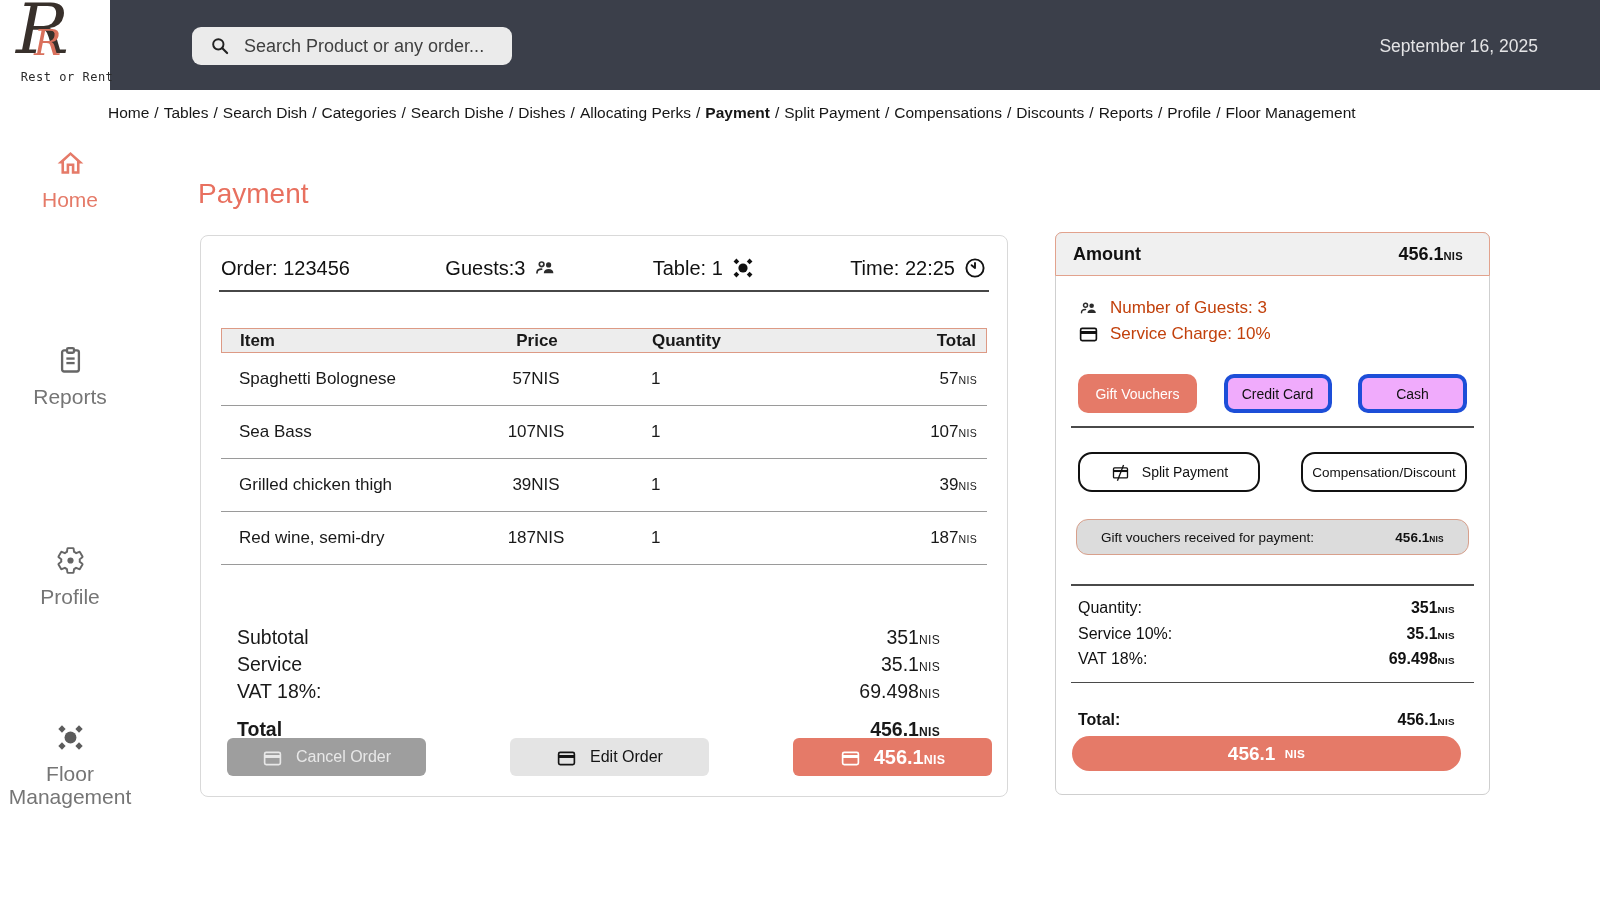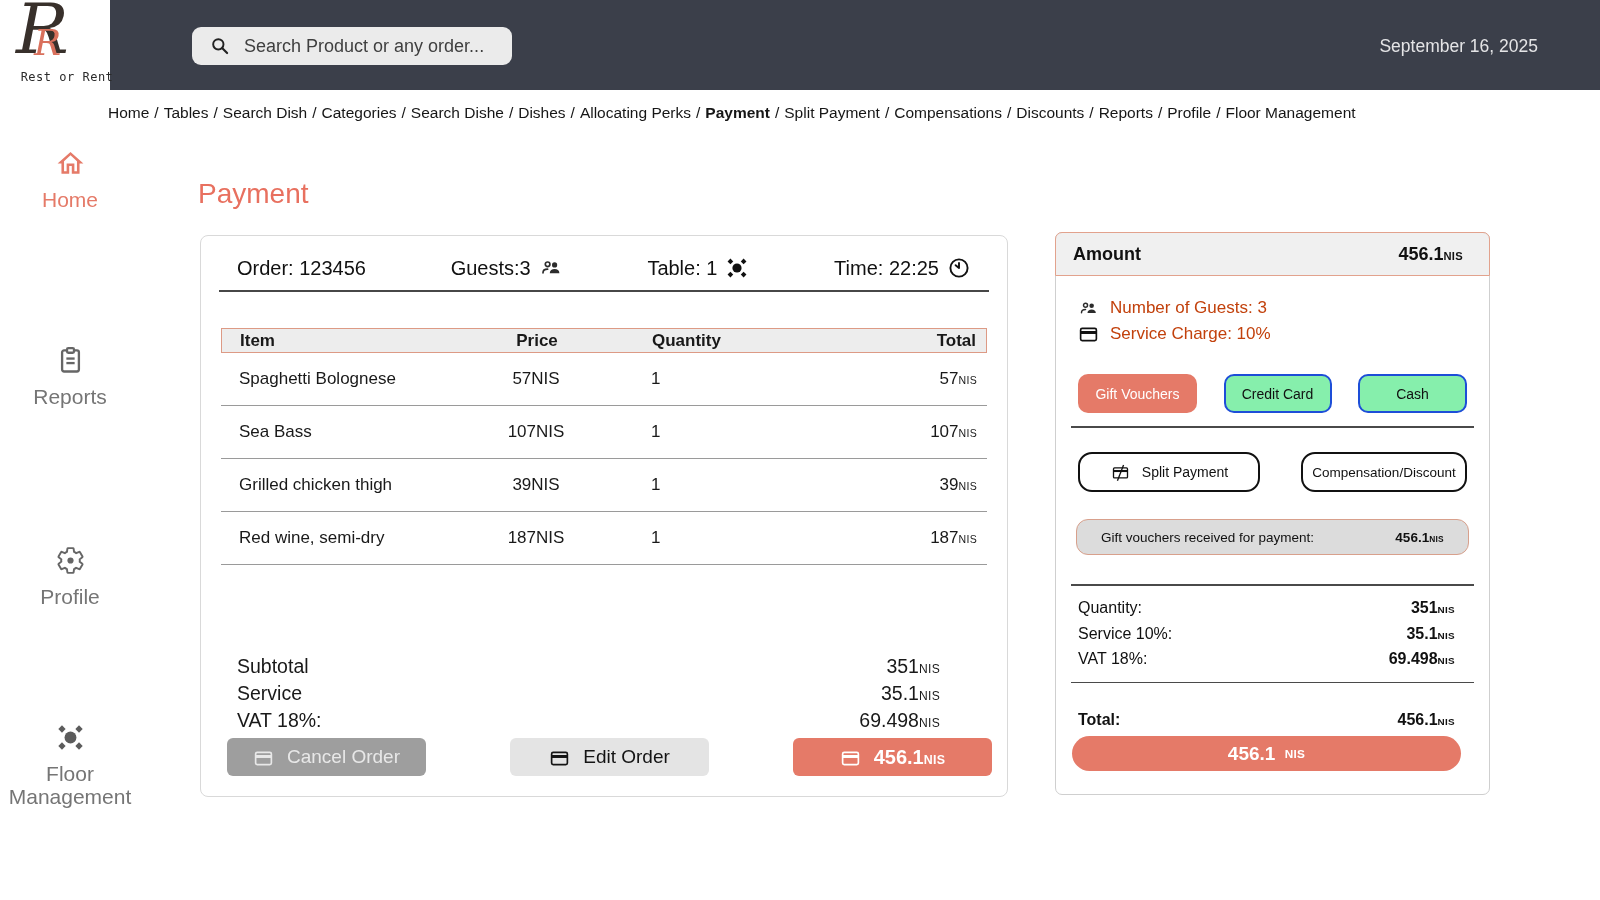--- a/index.html
+++ b/index.html
@@ -31,52 +31,52 @@
   #side-home{top:148px}
   #side-reports{top:345px}
   #side-profile{top:545px}
   #side-floor{top:722px}
 
   
   .page-title{position:absolute;left:198px;top:178px;font-size:28px;color:#e8705f;font-weight:500}
 
   
   .order-card{position:absolute;left:200px;top:235px;width:808px;height:562px;border:1px solid #d9d9d9;border-radius:8px;background:#fff;padding:0 15px}
-  .order-head{display:flex;justify-content:space-between;align-items:center;margin:20px 21px 0;font-size:20px;color:#111}
+  .order-head{display:flex;justify-content:space-between;align-items:center;margin:20px 5px 0;font-size:20px;color:#111}
   .oh-group{display:flex;align-items:center;gap:8px}
   .oh-group .icon{width:24px;height:24px}
   .order-head-rule{height:2px;background:#474747;margin:10px 3px 0}
   .menu-table{margin:36px 5px 0}
   .thead,.trow{display:grid;grid-template-columns:200px 230px 170px 1fr;align-items:center}
   .thead{background:#ededed;border:1px solid #dd9a85;height:25px;font-weight:bold;font-size:17px}
   .trow{height:53px;border-bottom:1px solid #9a9a9a;font-size:17px}
   .c-item{text-align:left;padding-left:18px}
   .c-price{text-align:center}
   .c-qty{text-align:left}
   .c-total{text-align:right;padding-right:10px}
   .nis{font-size:.62em;letter-spacing:.3px}
-  .summary{margin-top:89px}
+  .summary{margin-top:60px}
   .sum-row{display:flex;justify-content:space-between;align-items:baseline;padding:0 52px 0 21px;line-height:24px;font-size:19.5px}
   .sum-row.total{font-weight:bold;margin-top:11px}
   .order-btns{position:absolute;left:26px;right:15px;bottom:20px;display:flex;justify-content:space-between}
-  .obtn{width:199px;height:38px;border:none;border-radius:6px;font-size:19px;display:flex;align-items:center;justify-content:center;gap:13px;font-family:"Liberation Sans",sans-serif;cursor:pointer}
+  .obtn{width:199px;height:38px;border:none;border-radius:6px;font-size:16px;display:flex;align-items:center;justify-content:center;gap:13px;font-family:"Liberation Sans",sans-serif;cursor:pointer}
   .obtn .icon{width:21px;height:18px}
   .obtn.cancel{background:#9e9e9e;color:#e8e8e8}
   .obtn.edit{background:#e4e4e4;color:#141414}
   .obtn.pay{background:#e57a68;color:#fff;font-weight:bold;font-size:20px}
 
   
   .amount-panel{position:absolute;left:1055px;top:232px;width:435px;height:563px;border:1px solid #cfcfcf;border-radius:7px;background:#fff}
   .amount-head{height:44px;background:#f0f0f0;border:1px solid #e2a28d;border-radius:7px 7px 0 0;margin:-1px -1px 0;display:flex;align-items:center;justify-content:space-between;padding:0 26px 0 17px;font-size:18px;font-weight:bold;color:#111}
   .amount-body{padding:0 22px;position:relative}
   .info-block{margin-top:19px}
   .info-line{display:flex;align-items:center;gap:11px;line-height:26px;font-size:17px;color:#c2410c}
   .info-line .icon{width:21px;height:21px}
   .methods{margin-top:27px;display:flex;justify-content:space-between}
-  .method{height:39px;border-radius:10px;font-size:14px;display:flex;align-items:center;justify-content:center;font-family:"Liberation Sans",sans-serif;cursor:pointer;background:#86efac;border:2px solid #1d4ed8;color:#111}
+  .method{height:39px;border-radius:10px;font-size:14px;display:flex;align-items:center;justify-content:center;font-family:"Liberation Sans",sans-serif;cursor:pointer;background:#f0abfc;border:4px solid #1d4ed8;color:#111}
   .method.active{background:#e57a68;color:#fff;border:none}
   .m-gift{width:119px}
   .m-credit{width:108px}
   .m-cash{width:109px}
   .hdiv{height:2px;background:#4a4a4a;margin:13px -7px 0}
   .actions{margin-top:24px;display:flex;justify-content:space-between}
   .action-btn{height:40px;border:2px solid #111;border-radius:14px;background:#fff;font-size:14px;display:flex;align-items:center;justify-content:center;gap:11px;font-family:"Liberation Sans",sans-serif;cursor:pointer;color:#111}
   .a-split{width:182px}
   .a-comp{width:166px;font-size:13.5px}
   .action-btn .icon{width:21px;height:21px}

